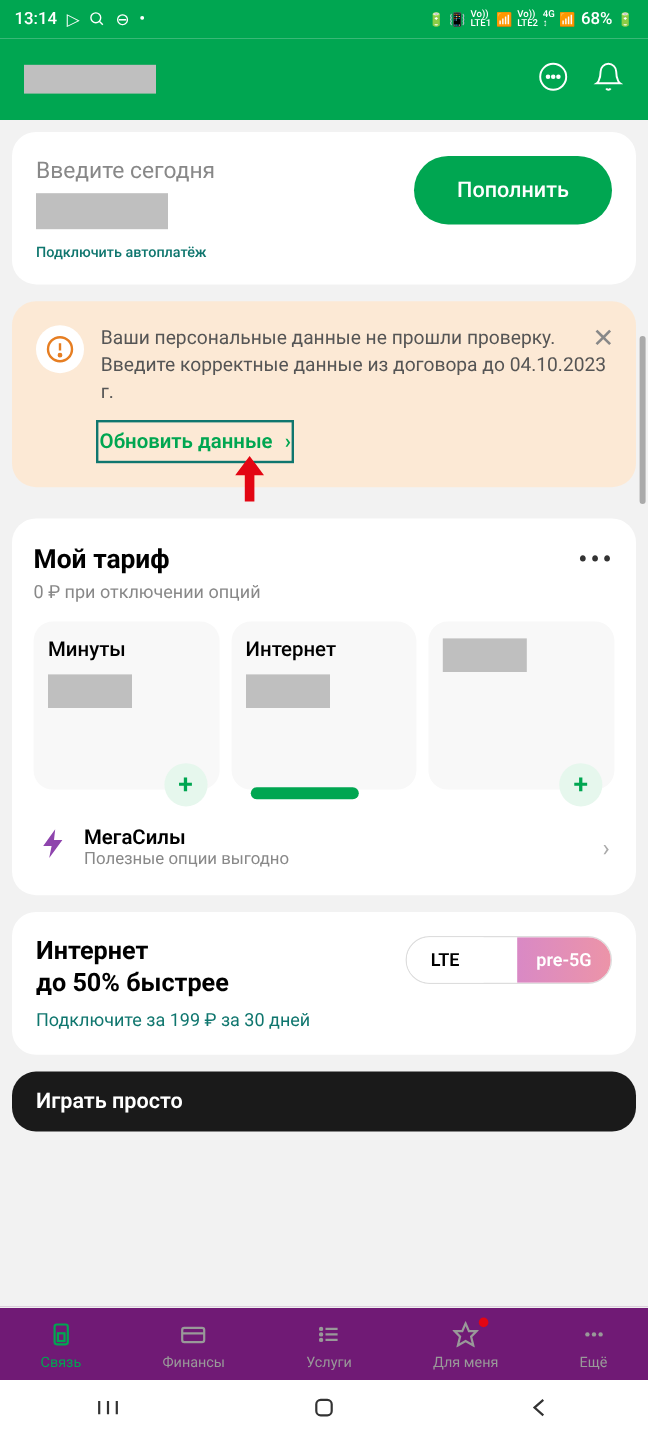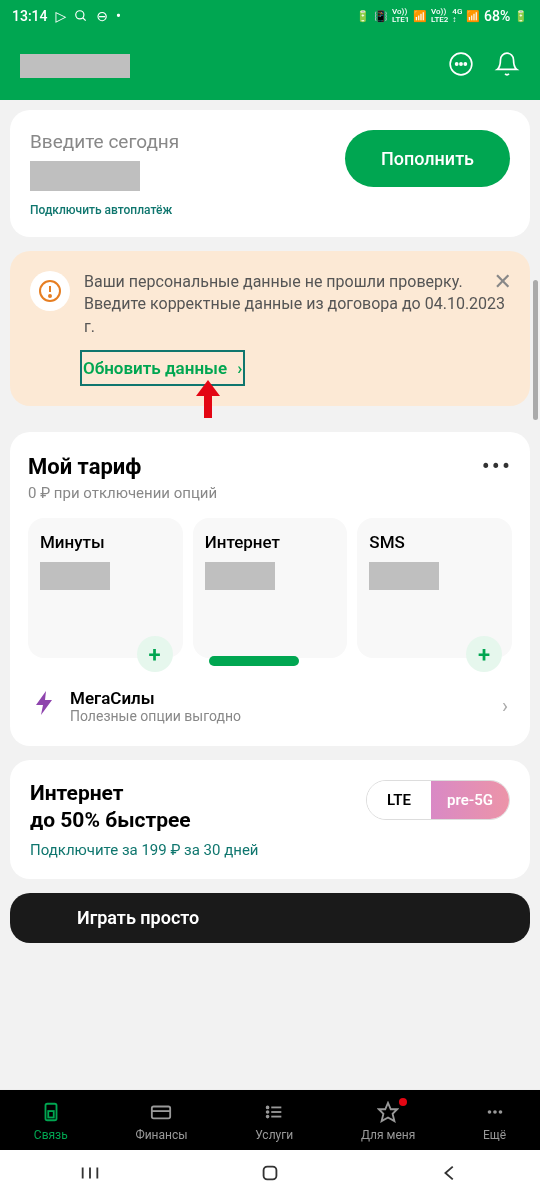--- a/index.html
+++ b/index.html
@@ -51,26 +51,26 @@
 .megasily-text { flex: 1; }
 .megasily-title { font-size: 17px; font-weight: 600; }
 .megasily-sub { color: #888; font-size: 14px; }
 .chevron { color: #aaa; font-size: 20px; }
 
 .internet-card { background: white; border-radius: 20px; padding: 20px; margin-bottom: 14px; display: flex; justify-content: space-between; align-items: flex-start; }
 .internet-title { font-size: 21px; font-weight: 700; line-height: 1.3; }
 .internet-sub { color: #0f766e; font-size: 15px; margin-top: 6px; }
 .speed-toggle { display: flex; border-radius: 22px; overflow: hidden; border: 1px solid #ddd; }
 .speed-lte { background: white; padding: 10px 20px; font-size: 15px; font-weight: 600; }
-.speed-5g { background: linear-gradient(90deg, #d989c5, #ec94a8); color: white; padding: 10px 16px; font-size: 15px; font-weight: 600; }
+.speed-5g { background: linear-gradient(90deg, #d989c5, #ec94a8); color: white; padding: 10px 16px; font-size: 15px; font-weight: 600; margin-left: 28px; }
 
 .promo-card { background: #1a1a1a; border-radius: 20px; padding: 20px; color: white; height: 50px; overflow: hidden; display: flex; align-items: center; }
-.promo-text { font-size: 18px; font-weight: 600; margin-left: 47px; }
-
-.bottom-nav { position: absolute; bottom: 50px; left: 0; right: 0; background: #000000; display: flex; justify-content: space-around; padding: 10px 0 8px; border-top: 1px solid #eee; }
+.promo-text { font-size: 18px; font-weight: 600; }
+
+.bottom-nav { position: absolute; bottom: 50px; left: 0; right: 0; background: #701a75; display: flex; justify-content: space-around; padding: 10px 0 8px; border-top: 1px solid #eee; }
 .nav-item { display: flex; flex-direction: column; align-items: center; gap: 4px; color: #999; font-size: 12px; position: relative; }
 .nav-item.active { color: #00a651; }
 .nav-icon { height: 24px; display: flex; align-items: center; }
 .nav-dot { position: absolute; top: -2px; right: 8px; width: 8px; height: 8px; background: #e30613; border-radius: 50%; }
 
 .system-nav { position: absolute; bottom: 0; left: 0; right: 0; height: 50px; background: white; display: flex; justify-content: space-around; align-items: center; }
 .sys-btn { color: #333; }
 
 .scrollbar { position: absolute; right: 2px; top: 280px; width: 5px; height: 140px; background: #aaa; border-radius: 3px; }
 </style>
@@ -172,21 +172,20 @@
         <div class="tariff-item-title">Минуты</div>
         <div class="tariff-redacted"></div>
         <div class="tariff-add">+</div>
       </div>
       <div class="tariff-item">
         <div class="tariff-item-title">Интернет</div>
         <div class="tariff-redacted"></div>
         <div class="tariff-progress"></div>
       </div>
       <div class="tariff-item">
-        <div class="tariff-item-title">SMS</div>
         <div class="tariff-redacted"></div>
         <div class="tariff-add">+</div>
       </div>
     </div>
     <div class="megasily-row">
       <div class="megasily-icon">
         <svg width="24" height="28" viewBox="0 0 24 28">
             <path d="M14 2 L4 16 L11 16 L9 26 L20 11 L13 11 Z" fill="#8e44ad"></path>
           </svg>
       </div>

